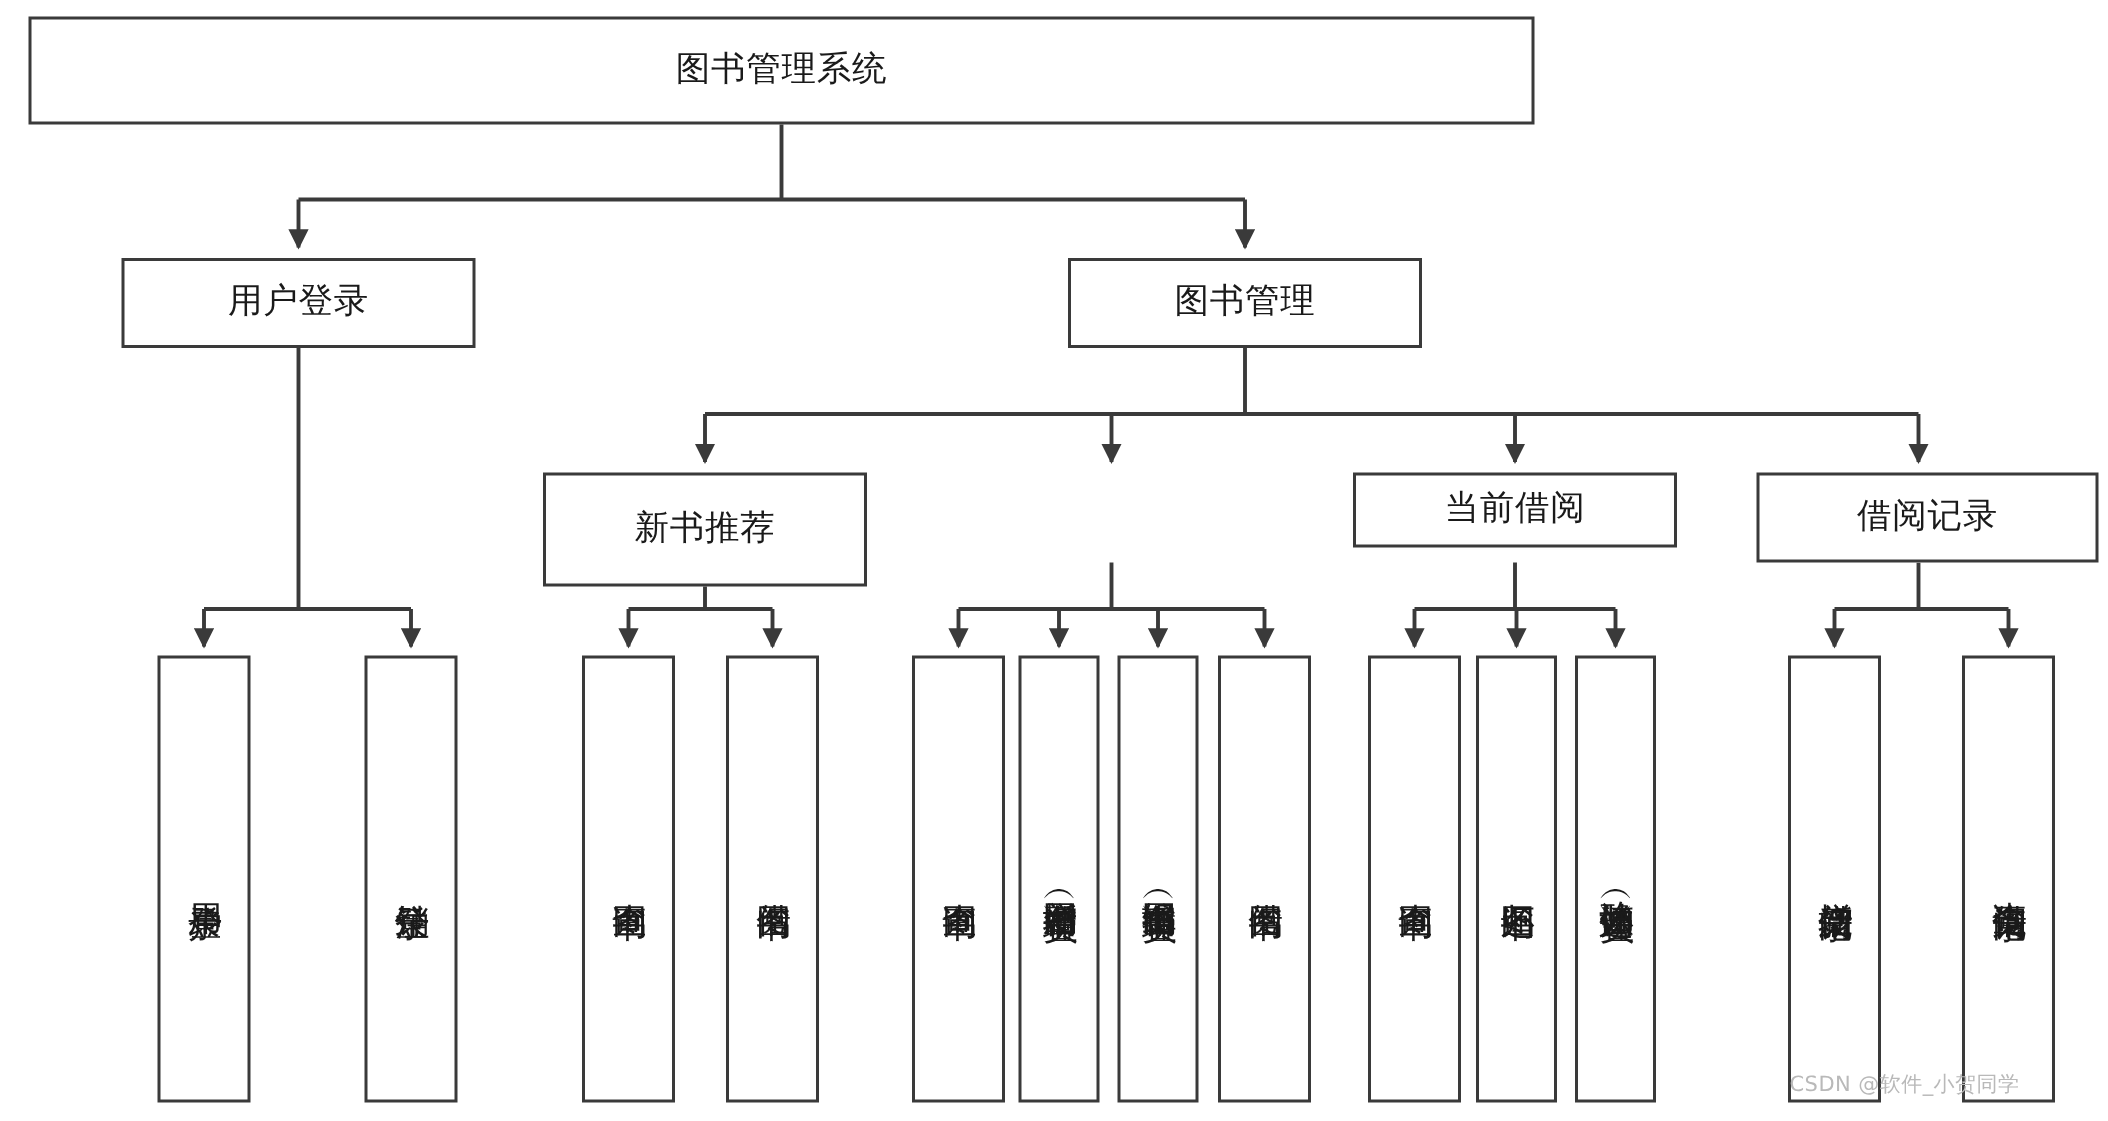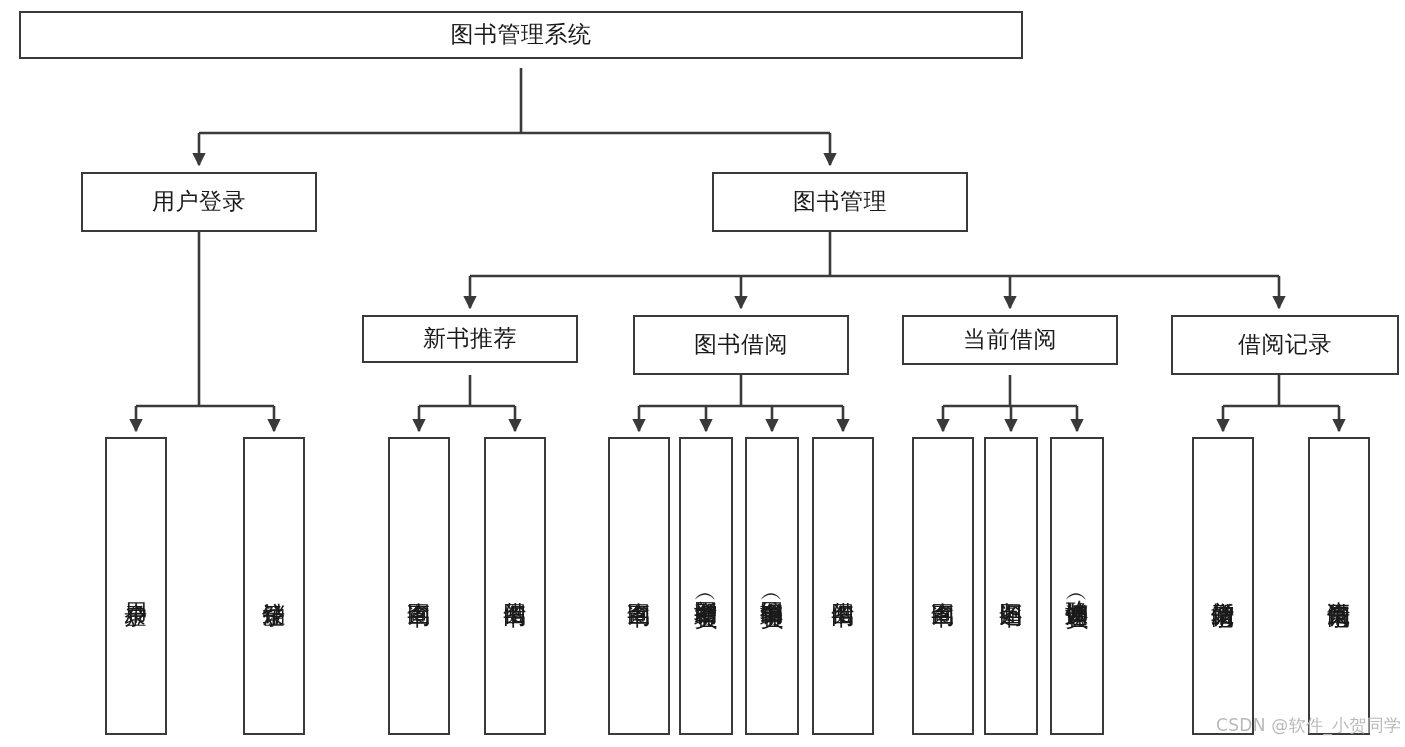--- a/index.html
+++ b/index.html
@@ -58,25 +58,24 @@
     text-orientation: upright;
     font-size: 23px;
     line-height: 1.16;
     letter-spacing: 1px;
     white-space: nowrap;
   }
   .watermark {
     position: absolute;
     left: 1193px;
     top: 714px;
-    font-size: 17px;
+    font-size: 14px;
     color: #b9b9b9;
     white-space: nowrap;
     letter-spacing: 0.3px;
-    margin-left: 23px;
   }
 </style>
 </head>
 <body>
 
 <div id="canvas">
 
   <svg id="edges" viewBox="0 0 1405 747" xmlns="http://www.w3.org/2000/svg">
     <defs>
       <marker id="arrow" viewBox="0 0 10 10" refX="9" refY="5" markerWidth="5.2" markerHeight="5.2" orient="auto-start-reverse">
@@ -120,36 +119,33 @@
       <path d="M 1011 406 L 1011 431" marker-end="url(#arrow)"></path>
       <path d="M 1077 406 L 1077 431" marker-end="url(#arrow)"></path>
 
       <path d="M 1279 375 L 1279 406"></path>
       <path d="M 1223 406 L 1339 406"></path>
       <path d="M 1223 406 L 1223 431" marker-end="url(#arrow)"></path>
       <path d="M 1339 406 L 1339 431" marker-end="url(#arrow)"></path>
     </g>
   </svg>
 
-  <div class="node root horiz" style="left: 19px; top: 11px; width: 1004px; height: 48px;">
+  <div class="node root horiz" style="left: 19px; top: 11px; width: 1004px; height: 72px;">
     <span class="label">图书管理系统</span>
   </div>
 
   <div class="node horiz" style="left: 81px; top: 172px; width: 236px; height: 60px;">
     <span class="label">用户登录</span>
   </div>
-  <div class="node horiz" style="left: 712px; top: 172px; width: 256px; height: 60px;">
+  <div class="node horiz" style="left: 712px; top: 172px; width: 236px; height: 60px;">
     <span class="label">图书管理</span>
   </div>
 
-  <div class="node horiz" style="left: 362px; top: 315px; width: 216px; height: 48px;">
+  <div class="node horiz" style="left: 362px; top: 315px; width: 216px; height: 76px;">
     <span class="label">新书推荐</span>
-  </div>
-  <div class="node horiz" style="left: 633px; top: 315px; width: 216px; height: 60px;">
-    <span class="label">图书借阅</span>
   </div>
   <div class="node horiz" style="left: 902px; top: 315px; width: 216px; height: 50px;">
     <span class="label">当前借阅</span>
   </div>
   <div class="node horiz" style="left: 1171px; top: 315px; width: 228px; height: 60px;">
     <span class="label">借阅记录</span>
   </div>
 
   <div class="node vert" style="left: 105px; top: 437px; width: 62px; height: 298px;">
     <span class="label">用户登录</span>

